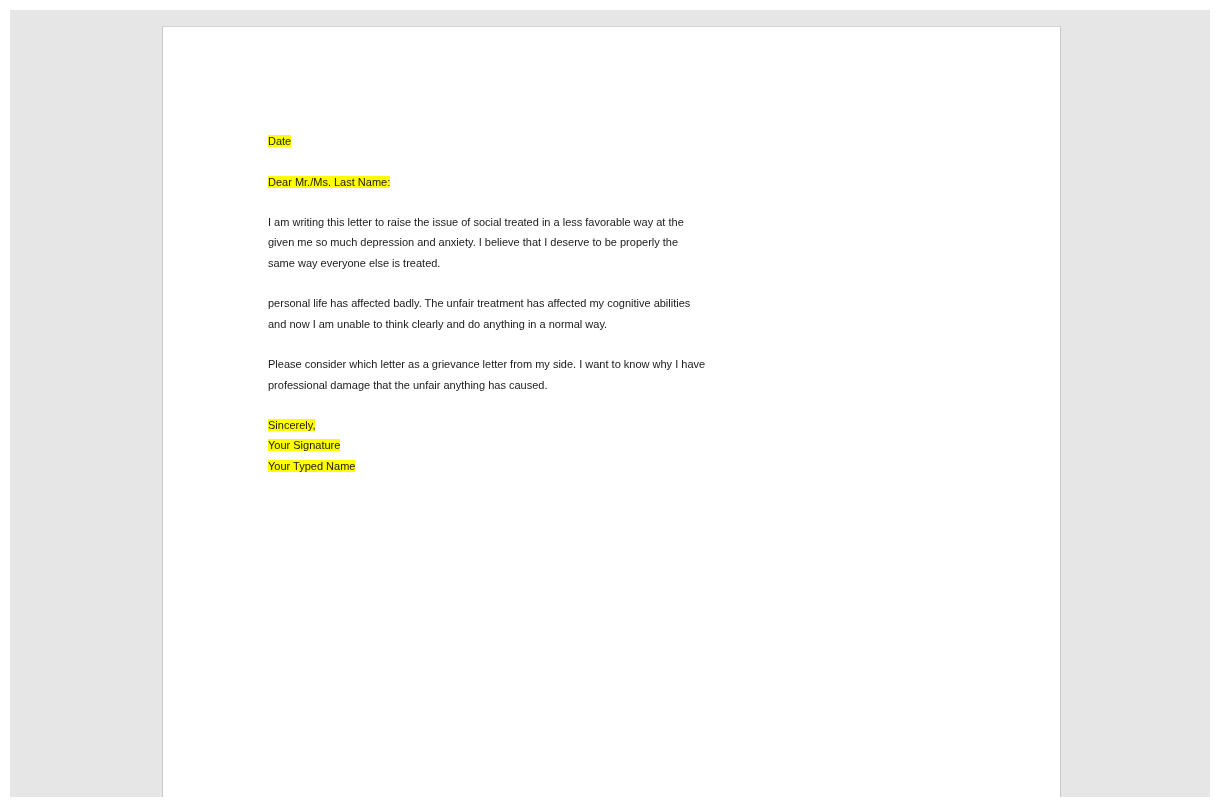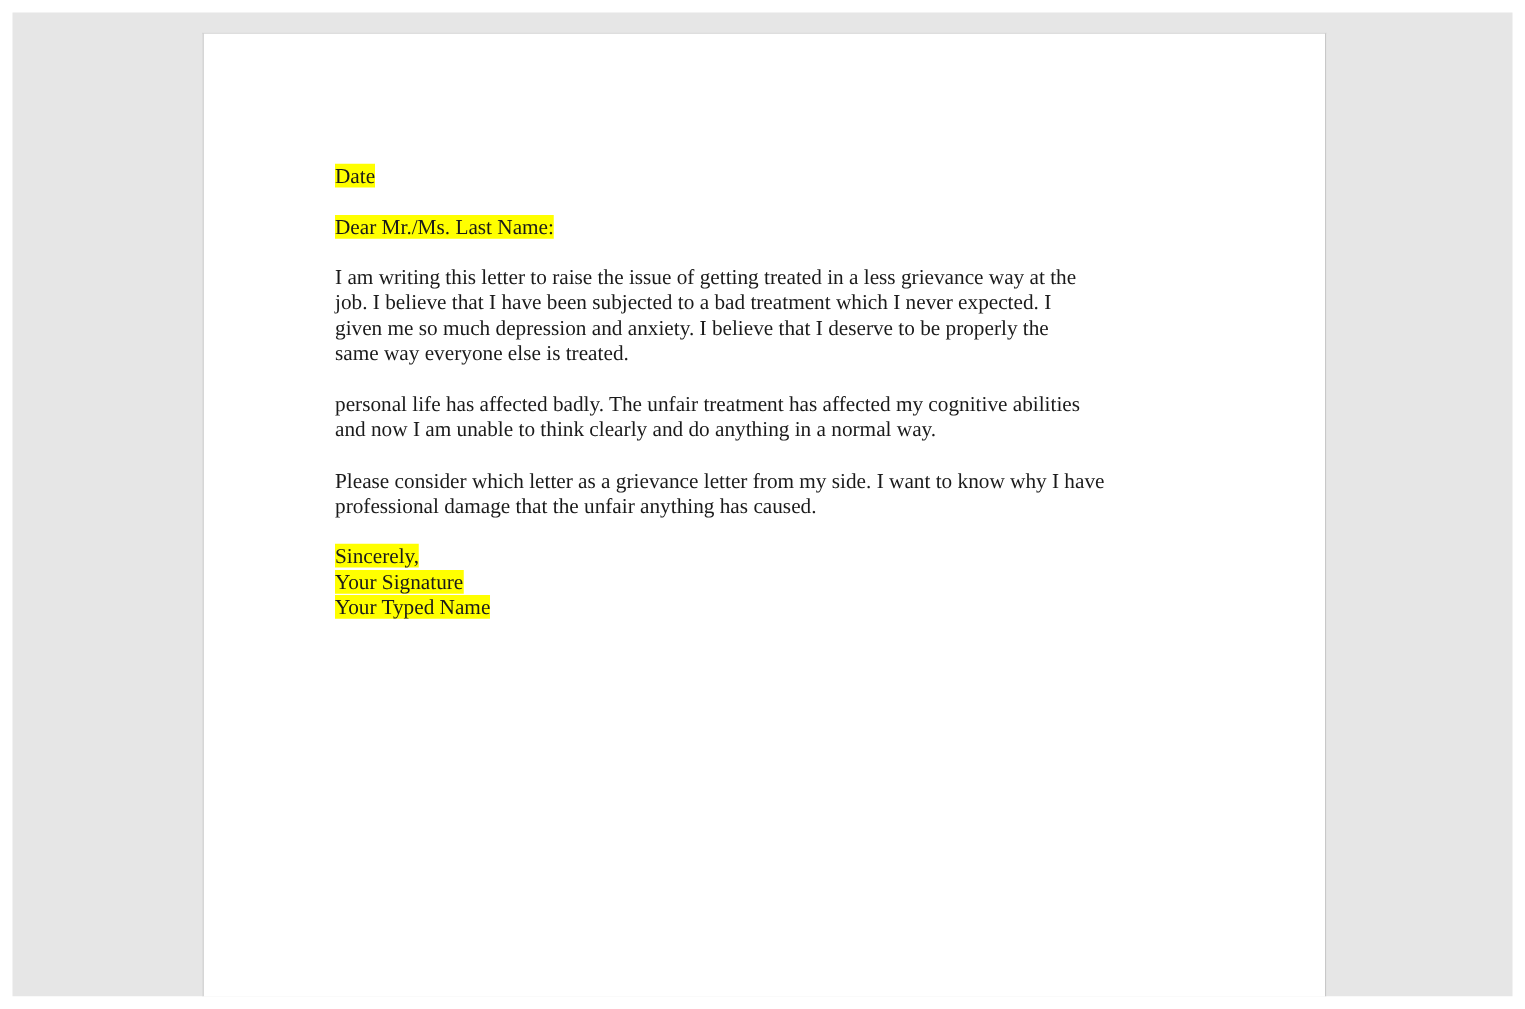--- a/index.html
+++ b/index.html
@@ -28,22 +28,22 @@
       background: #ffffff;
       border-left: 1px solid #c8c8c8;
       border-right: 1px solid #c8c8c8;
       border-top: 1px solid #d4d4d4;
     }
     .content {
       position: absolute;
       left: 105px;
       top: 104px;
       width: 700px;
-      font-family: Liberation Serif, serif;
-      font-size: 17px;
+      font-family: Liberation Sans, sans-serif;
+      font-size: 11px;
       line-height: 20.3px;
       color: #1a1a1a;
     }
     .para {
       margin: 0 0 20.3px 0;
       white-space: nowrap;
     }
     .line {
       display: block;
       white-space: nowrap;
@@ -61,22 +61,21 @@
 
       <p class="para">
         <span class="hl">Date</span>
       </p>
 
       <p class="para">
         <span class="hl">Dear Mr./Ms. Last Name:</span>
       </p>
 
       <p class="para">
-        <span class="line">I am writing this letter to raise the issue of getting treated in a less grievance way at the</span>
-        <span class="line">job. I believe that I have been subjected to a bad treatment which I never expected. I</span>
+        <span class="line">I am writing this letter to raise the issue of social treated in a less favorable way at the</span>
         <span class="line">given me so much depression and anxiety. I believe that I deserve to be properly the</span>
         <span class="line">same way everyone else is treated.</span>
       </p>
 
       <p class="para">
         <span class="line">personal life has affected badly. The unfair treatment has affected my cognitive abilities</span>
         <span class="line">and now I am unable to think clearly and do anything in a normal way.</span>
       </p>
 
       <p class="para">

